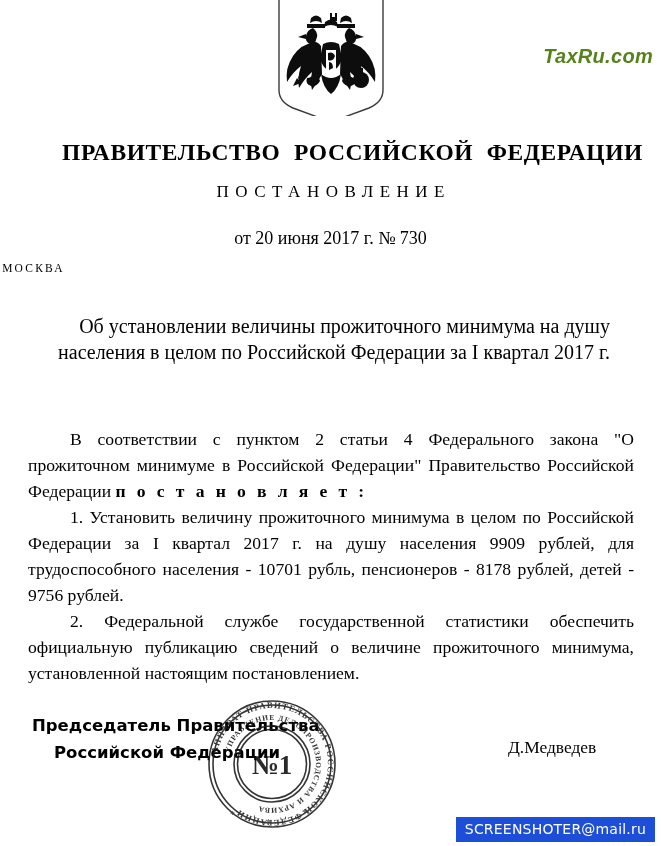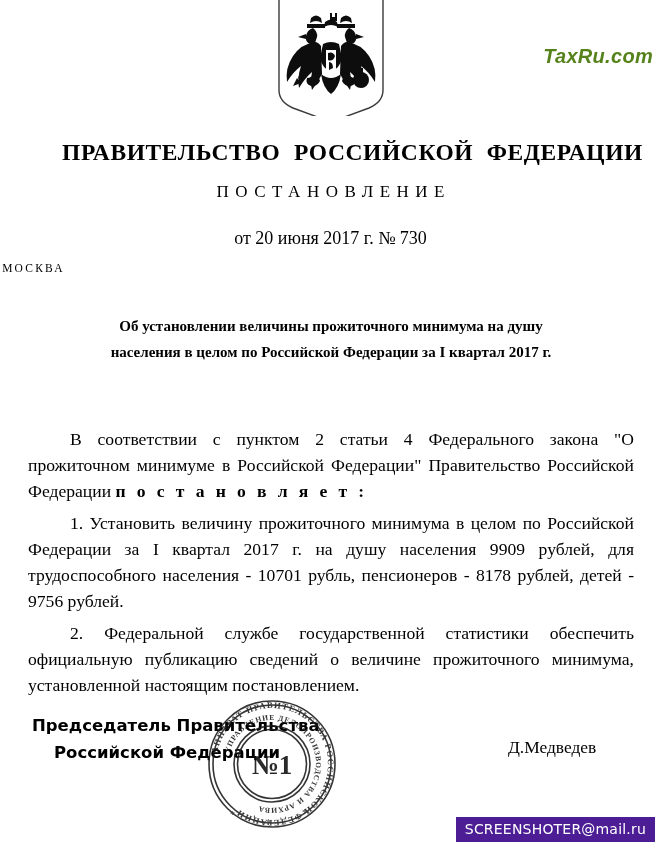--- a/index.html
+++ b/index.html
@@ -89,42 +89,42 @@
     letter-spacing: 2.2px;
     text-indent: 2.2px;
   }
 
   
   .doc-title {
     position: absolute;
     left: 52px;
     width: 558px;
     top: 313px;
-    text-align: center;
-    font-weight: bold;
-    font-size: 15px;
+    text-align: right;
+    font-weight: normal;
+    font-size: 20px;
     line-height: 26px;
   }
   .doc-title .tl { display: block; white-space: nowrap; }
 
   
   .body-block {
     position: absolute;
     left: 28px;
     width: 606px;
     top: 426px;
     font-size: 17.6px;
     line-height: 26px;
   }
   .para {
     text-align: justify;
     text-align-last: left;
     margin: 0;
   }
-  .para + .para { margin-top: 6px; }
+  .para + .para { margin-top: 0px; }
   .para .ind { display: inline-block; width: 42px; }
   .spaced {
     font-weight: bold;
     letter-spacing: 3.4px;
   }
 
   
   .sign-left {
     position: absolute;
     left: 32px;
@@ -152,21 +152,21 @@
     height: 132px;
     opacity: 0.88;
   }
   .stamp svg { display: block; }
 
   
   .shot-badge {
     position: absolute;
     right: 6px;
     bottom: 4px;
-    background: #4c1d95;
+    background: #1d4ed8;
     color: #ffffff;
     font-family: "DejaVu Sans", "Liberation Sans", sans-serif;
     font-size: 14px;
     letter-spacing: 0.2px;
     padding: 4px 9px 5px 9px;
     white-space: nowrap;
   }
 </style>
 </head>
 <body>

